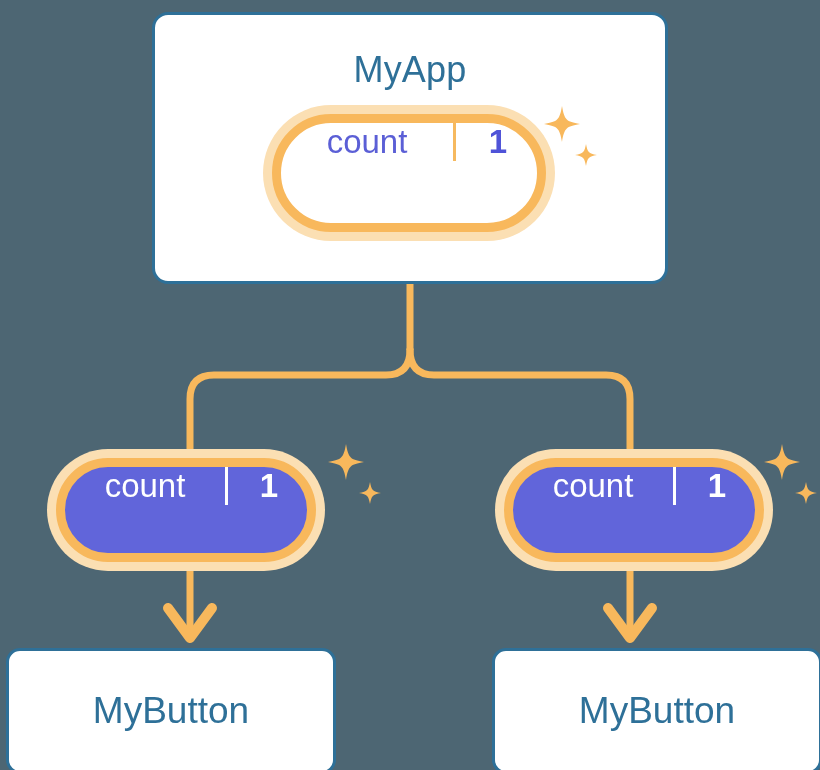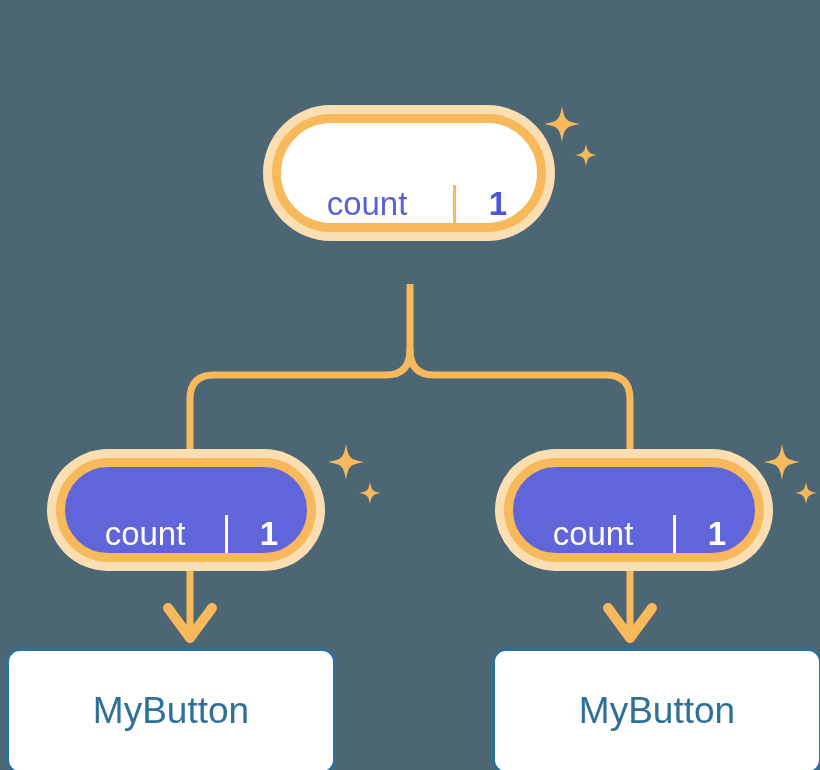--- a/index.html
+++ b/index.html
@@ -80,21 +80,21 @@
   }
   .pill {
     position: relative;
     box-sizing: border-box;
     border-radius: 999px;
     
     border: 9px solid #f8b85c;
     background: #ffffff;
     box-shadow: 0 0 0 9px #fbdfb3;
     display: flex;
-    align-items: flex-end;
+    align-items: flex-start;
     overflow: hidden;
   }
   .pill-seg {
     display: flex;
     align-items: center;
     justify-content: center;
     font-size: 33px;
   }
   .pill-key { flex: none; }
   .pill-val { flex: none; font-weight: bold; }
@@ -157,20 +157,23 @@
 
     <path d="M410,350 Q410,375 434,375 L606,375 Q630,375 630,399 L630,470" fill="none" stroke="#f8b85c" stroke-width="7" stroke-linecap="round"></path>
 
     <path d="M190,556 L190,636" fill="none" stroke="#f8b85c" stroke-width="7"></path>
     <path d="M168,608 L190,638 L212,608" fill="none" stroke="#f8b85c" stroke-width="10" stroke-linecap="round" stroke-linejoin="round"></path>
 
     <path d="M630,556 L630,636" fill="none" stroke="#f8b85c" stroke-width="7"></path>
     <path d="M608,608 L630,638 L652,608" fill="none" stroke="#f8b85c" stroke-width="10" stroke-linecap="round" stroke-linejoin="round"></path>
   </svg>
 
+  <div class="card card-app">
+    <div class="card-title">MyApp</div>
+  </div>
 
   <div class="pill-wrap pill-wrap-top">
     <div class="pill pill-top">
       <div class="pill-seg pill-key">count</div>
       <div class="pill-seg pill-val">1</div>
     </div>
   </div>
 
   <svg class="sparkles spark-tl" width="64" height="72" viewBox="0 0 64 72">
     <path d="M24,2 C26.5,16 28,17.5 42,20 C28,22.5 26.5,24 24,38 C21.5,24 20,22.5 6,20 C20,17.5 21.5,16 24,2 Z" fill="#f8b85c"></path>

